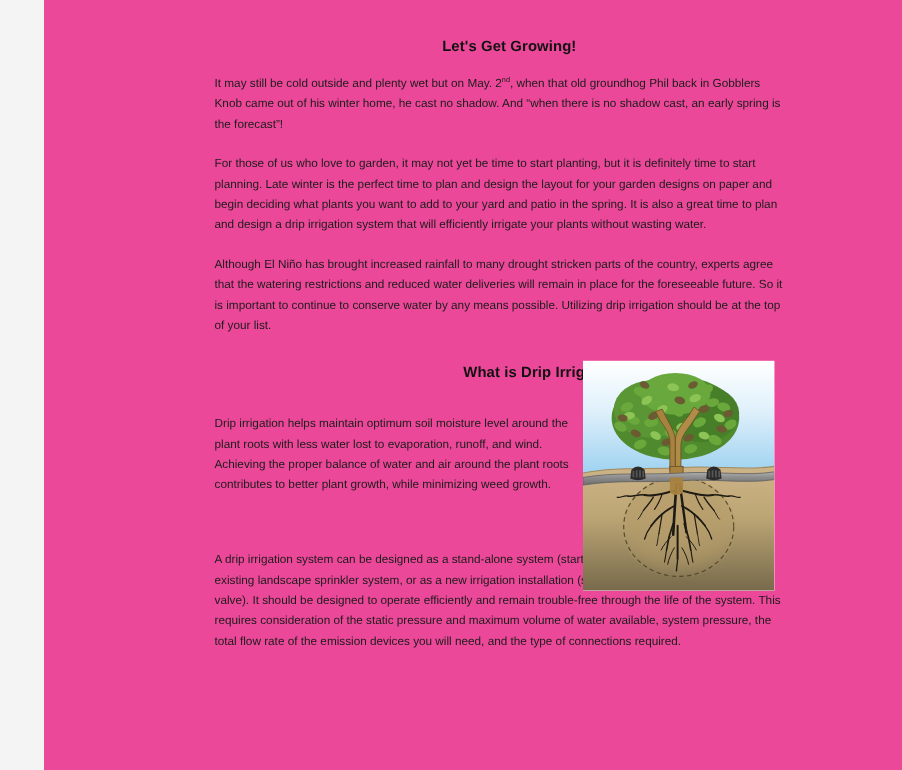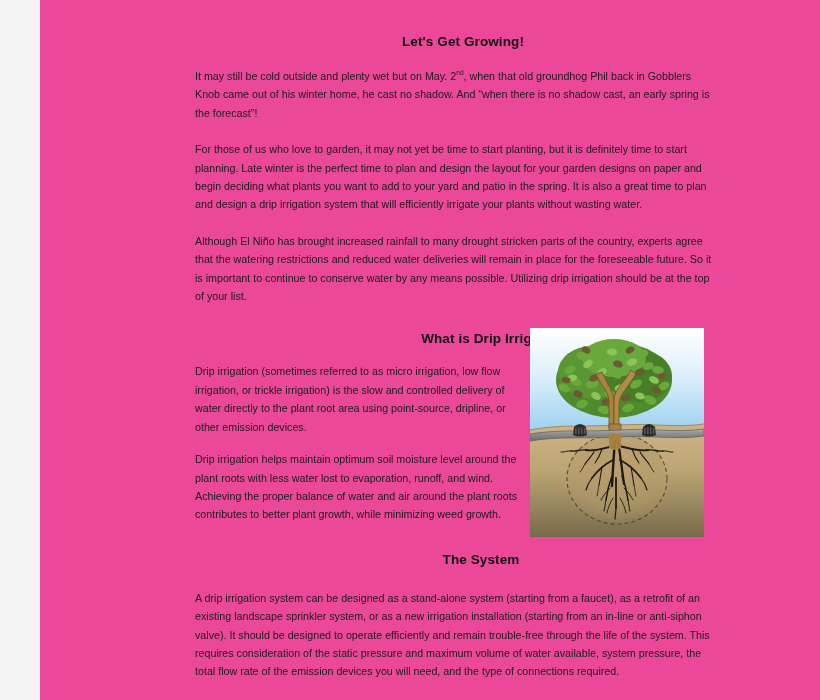--- a/index.html
+++ b/index.html
@@ -102,29 +102,27 @@
     <div class="gap-18"></div>
 
     <p class="body-text">Although El Niño has brought increased rainfall to many drought stricken parts of the country, experts agree that the watering restrictions and reduced water deliveries will remain in place for the foreseeable future.   So it is important to continue to conserve water by any means possible. Utilizing drip irrigation should be at the top of your list.</p>
 
     <div class="gap-26"></div>
 
     <h2 class="section-heading sec-drip">What is Drip Irrigation?</h2>
 
     <div class="gap-16"></div>
 
-    <p class="body-text narrow">Drip irrigation (sometimes referred to as micro irrigation, low flow irrigation, or trickle irrigation) is the slow and controlled delivery of water directly to the plant root area using point-source, dripline, or other emission devices.</p>
 
     <div class="gap-14"></div>
 
     <p class="body-text narrow">Drip irrigation helps maintain optimum soil moisture level around the plant roots with less water lost to evaporation, runoff, and wind. Achieving the proper balance of water and air around the plant roots contributes to better plant growth, while minimizing weed growth.</p>
 
     <div class="gap-28"></div>
 
-    <h2 class="section-heading sec-system">The System</h2>
 
     <div class="gap-22"></div>
 
     <p class="body-text">A drip irrigation system can be designed as a stand-alone system (starting from a faucet), as a retrofit of an existing landscape sprinkler system, or as a new irrigation installation (starting from an in-line or anti-siphon valve). It should be designed to operate efficiently and remain trouble-free through the life of the system. This requires consideration of the static pressure and maximum volume of water available, system pressure, the total flow rate of the emission devices you will need, and the type of connections required.</p>
 
   </div>
 
   <div class="illus-wrap">
     <svg class="illus" width="174" height="209" viewBox="0 0 174 209">
       <defs>

